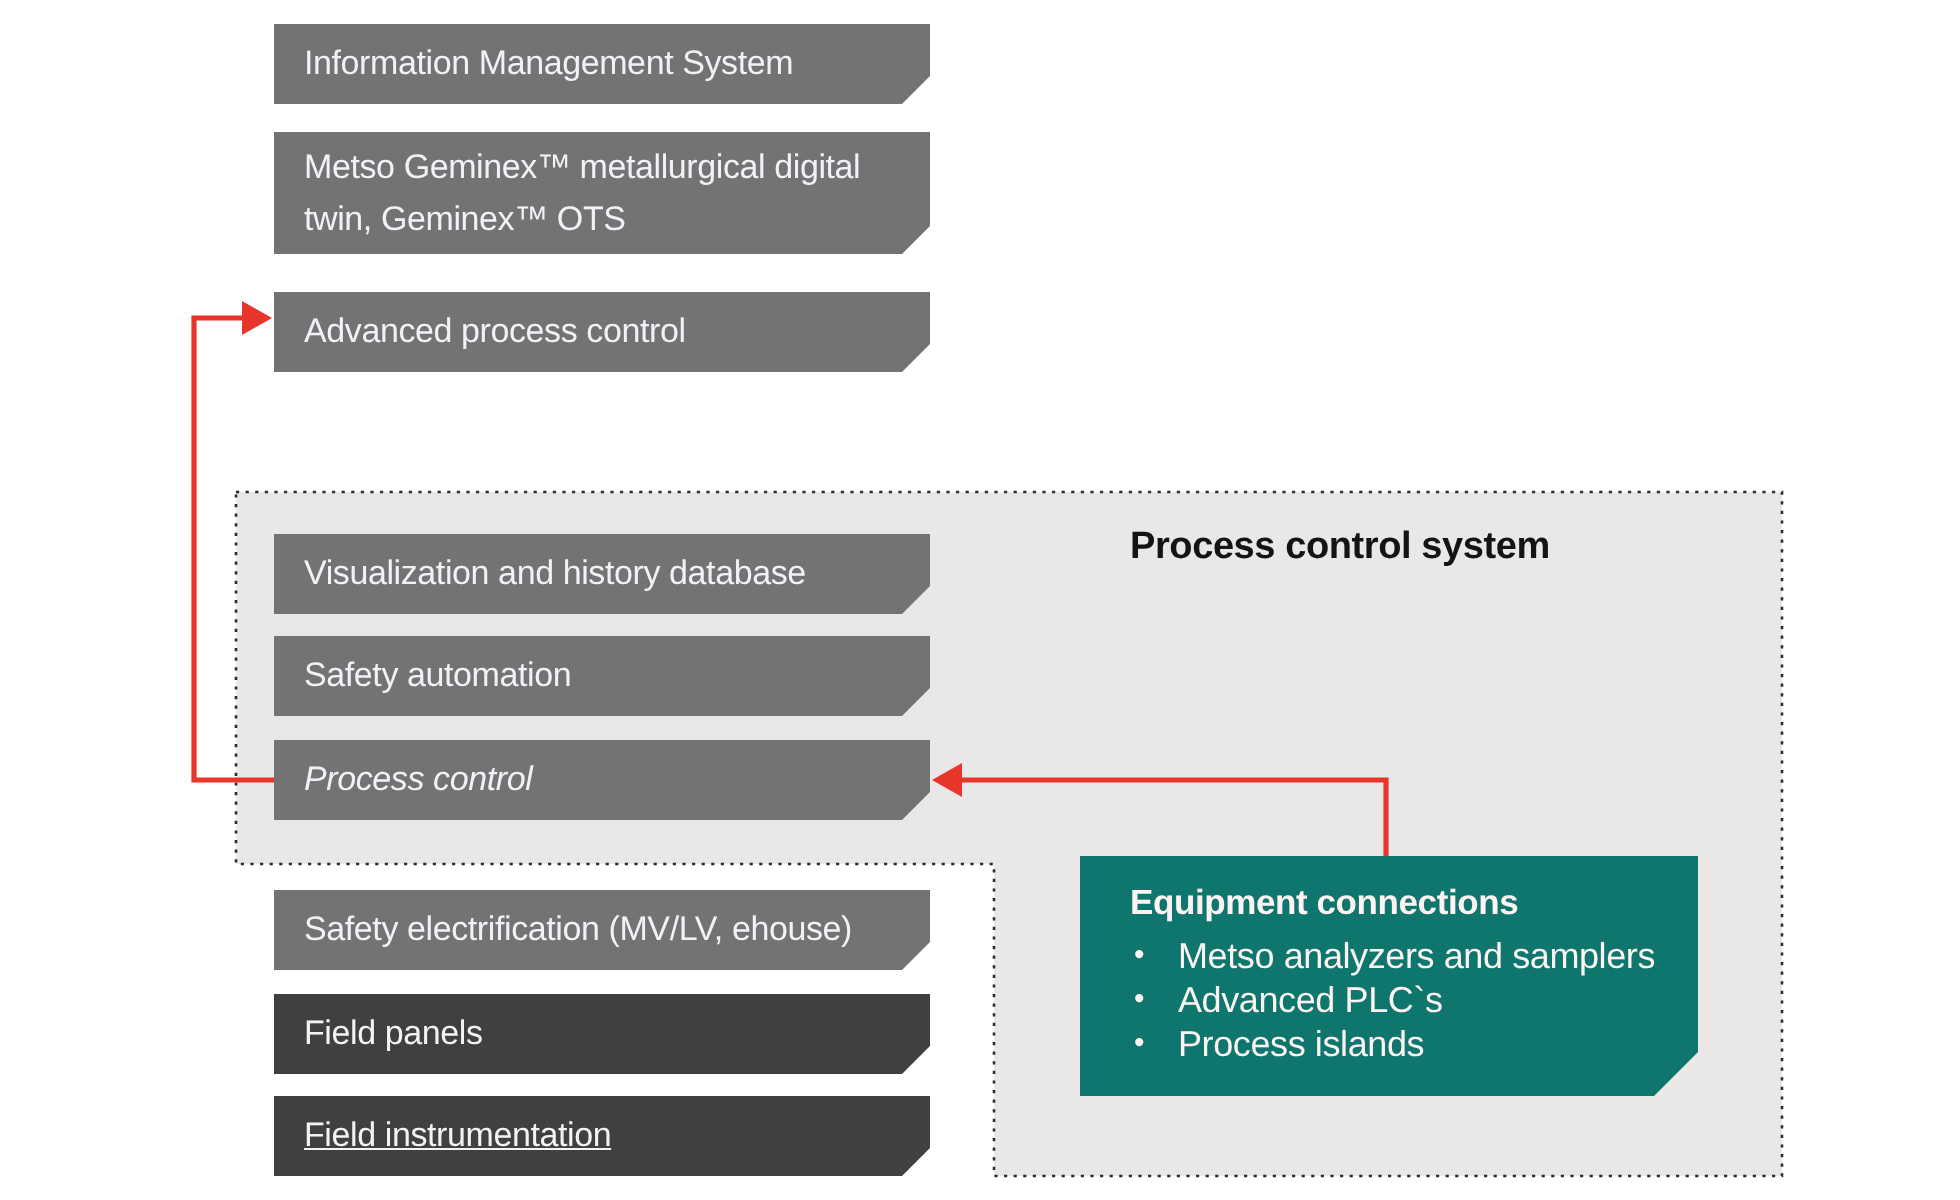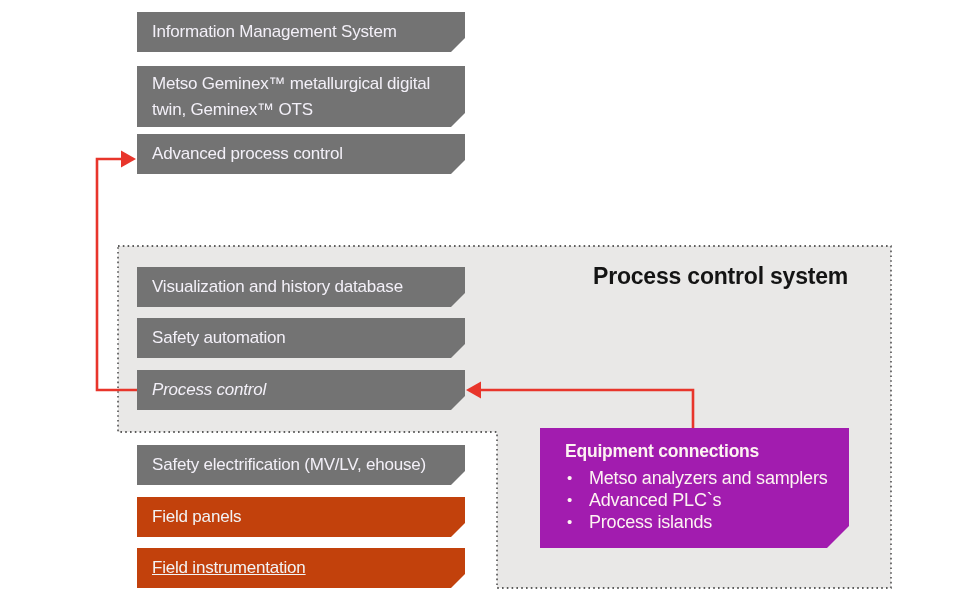--- a/index.html
+++ b/index.html
@@ -31,44 +31,44 @@
     align-items: center;
     padding-left: 15px;
     box-sizing: border-box;
     color: #f3f0f8;
     font-size: 17px;
     letter-spacing: -0.2px;
     white-space: nowrap;
     clip-path: polygon(0 0, 100% 0, 100% calc(100% - 14px), calc(100% - 14px) 100%, 0 100%);
   }
   .bar--purple { background: #737373; }
-  .bar--slate  { background: #c2410c; color: #f2f3f4; }
+  .bar--slate  { background: #404040; color: #f2f3f4; }
   .bar--wrap {
     white-space: normal;
     height: 61px;
     line-height: 1.5;
     padding-right: 8px;
   }
   .pcs-title {
     position: absolute;
-    left: 593px;
+    left: 565px;
     top: 263px;
-    font-size: 23px;
+    font-size: 19px;
     font-weight: 700;
     color: #141414;
     letter-spacing: -0.2px;
     white-space: nowrap;
   }
   .callout {
     position: absolute;
     left: 540px;
     top: 428px;
     width: 309px;
     height: 120px;
-    background: #a21caf;
+    background: #0f766e;
     color: #fdf3f2;
     box-sizing: border-box;
     padding: 13px 10px 0 25px;
     clip-path: polygon(0 0, 100% 0, 100% calc(100% - 22px), calc(100% - 22px) 100%, 0 100%);
   }
   .callout-title {
     font-size: 17.5px;
     font-weight: 700;
     letter-spacing: -0.2px;
     margin-bottom: 5px;
@@ -106,21 +106,21 @@
     <polygon points="136,159 121,150.5 121,167.5" fill="#e8352b"></polygon>
 
     <path d="M693,428 L693,390 L480,390" fill="none" stroke="#e8352b" stroke-width="2.6"></path>
     <polygon points="466,390 481,381.5 481,398.5" fill="#e8352b"></polygon>
   </svg>
 
   <div class="pcs-title">Process control system</div>
 
   <div class="bar bar--purple" style="top:12px;">Information Management System</div>
   <div class="bar bar--purple bar--wrap" style="top:66px;">Metso Geminex™ metallurgical digital twin, Geminex™ OTS</div>
-  <div class="bar bar--purple" style="top:134px;">Advanced process control</div>
+  <div class="bar bar--purple" style="top:146px;">Advanced process control</div>
 
   <div class="bar bar--purple" style="top:267px;">Visualization and history database</div>
   <div class="bar bar--purple" style="top:318px;">Safety automation</div>
   <div class="bar bar--purple" style="top:370px;font-style:italic;">Process control</div>
 
   <div class="bar bar--purple" style="top:445px;">Safety electrification (MV/LV, ehouse)</div>
   <div class="bar bar--slate" style="top:497px;">Field panels</div>
   <div class="bar bar--slate" style="top:548px;text-decoration:underline;">Field instrumentation</div>
 
   <div class="callout">

